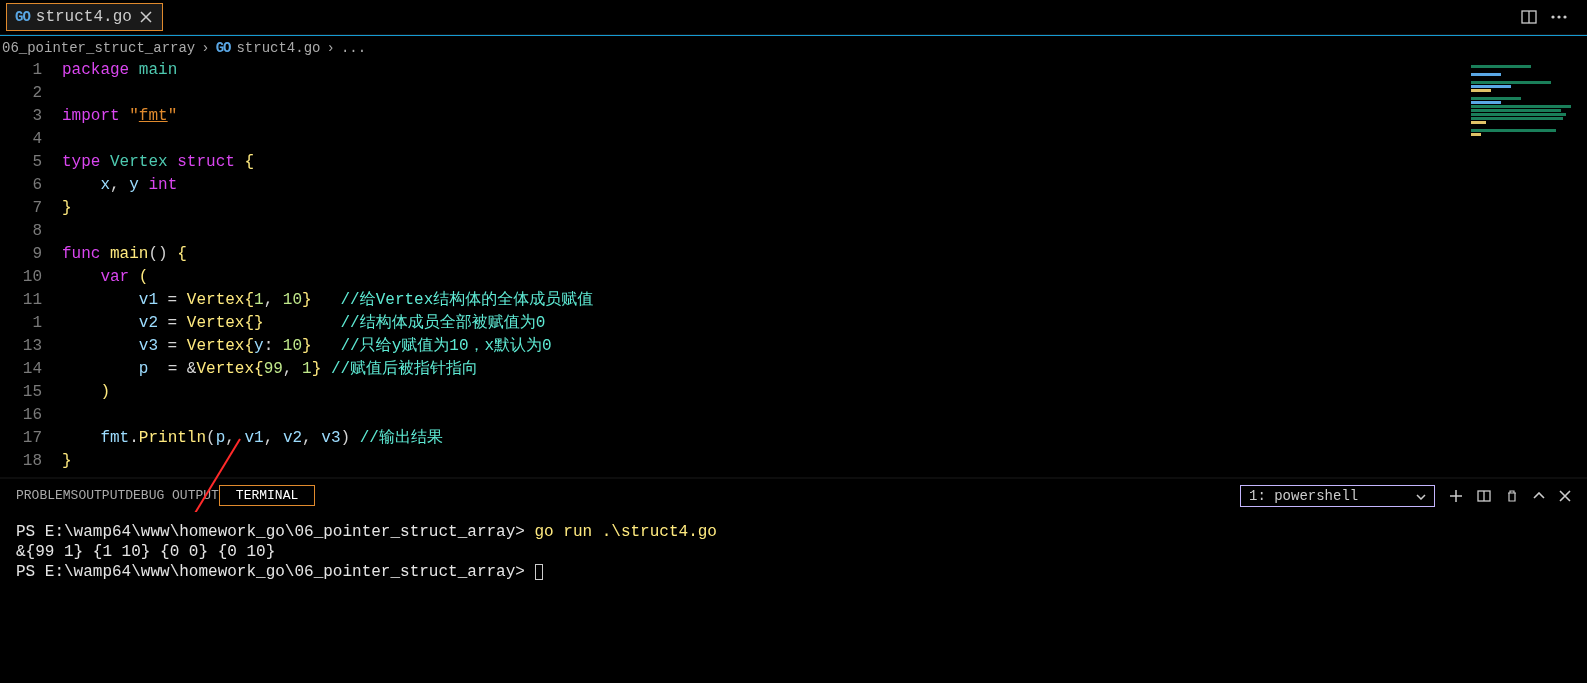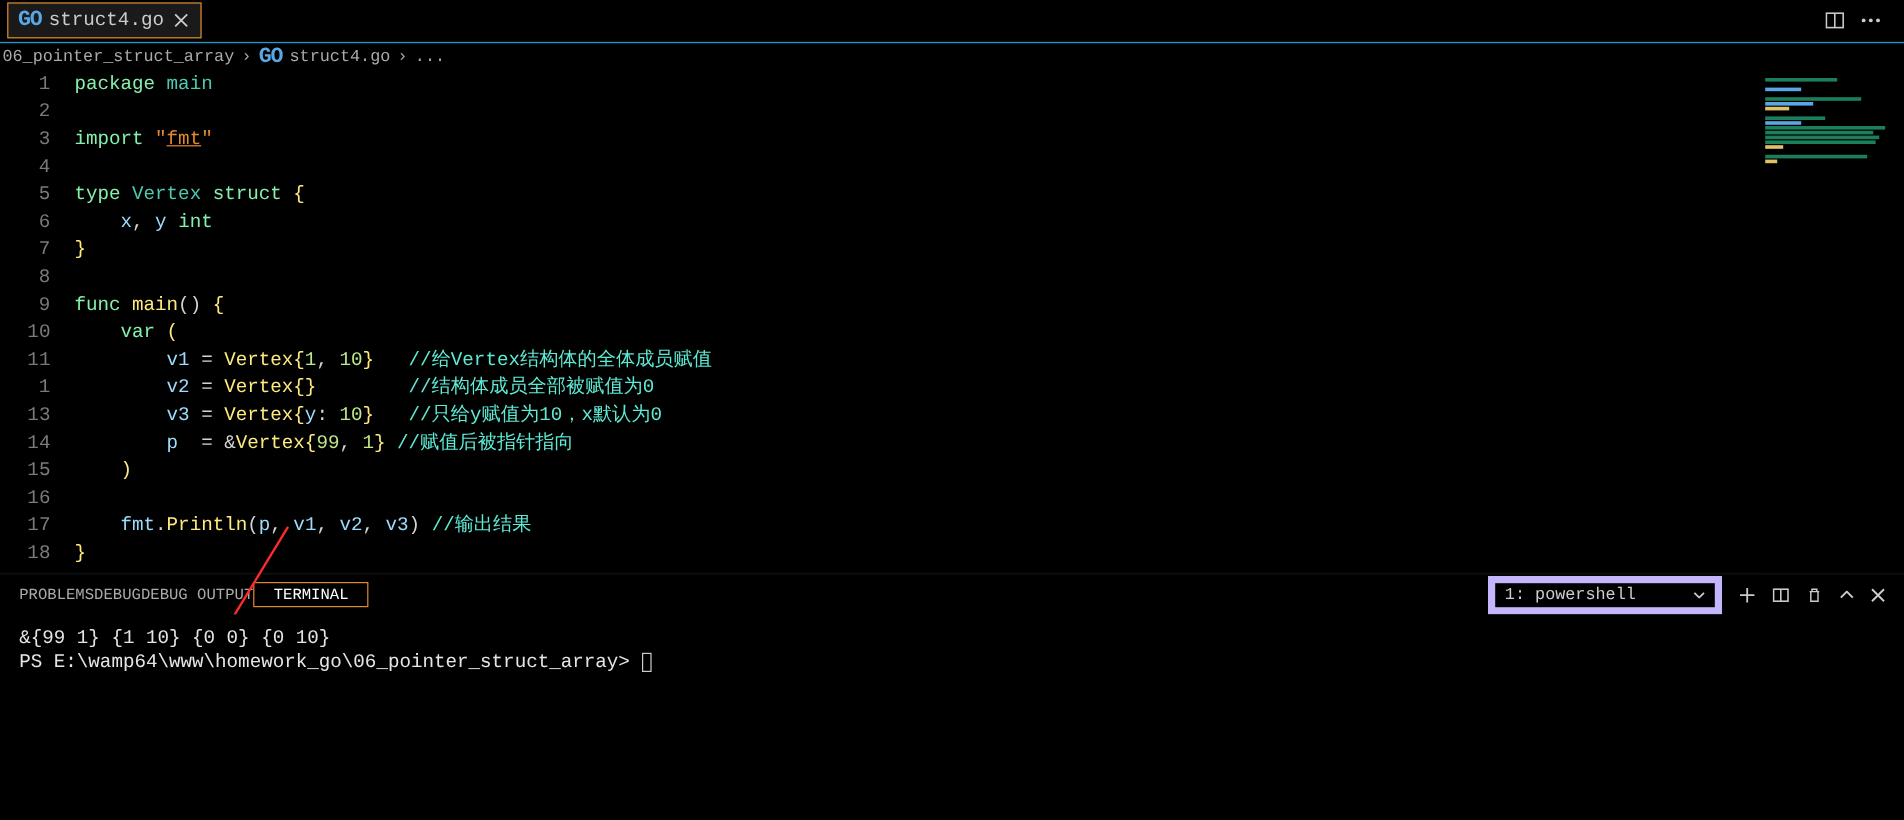--- a/index.html
+++ b/index.html
@@ -9,21 +9,21 @@
     font-size: 16px; background: #000;
     color: #ccc; overflow: hidden;
     width: 1587px; height: 683px;
   }
   .tabbar { height: 35px; display: flex; align-items: center;
     background: #000; border-bottom: 1px solid #111; padding-left: 6px; }
   .tab { display: flex; align-items: center; gap: 6px; padding: 4px 8px;
     border: 1px solid #e08a2d; background: #1a1a1a; }
   .tab-close { width: 16px; height: 16px; display: flex; align-items:center;
     justify-content:center; cursor: pointer; color: #bbb; }
-  .go-icon { color: #5aa7e5; font-weight: bold; font-size: 18px;
+  .go-icon { color: #5aa7e5; font-weight: bold; font-size: 14px;
     letter-spacing: -1px; }
   .title-actions { margin-left: auto; display: flex; gap: 14px;
     padding-right: 20px; align-items:center; }
   .icon-btn { color: #ccc; cursor: pointer; font-size: 16px;
     display: inline-flex; align-items:center; justify-content:center; }
   .breadcrumb { height: 24px; display: flex; align-items: center; gap: 6px;
     padding: 2px 2px; background: #000; font-size: 14px; color: #aaa;
     border-top: 1px solid #169bd2; }
   .editor-wrap { display: flex; height: 418px; position: relative;
     background: #000; }
@@ -34,40 +34,40 @@
   .code-line { }
   .minimap { position: absolute; right: 0; top: 0; width: 120px; height: 100%;
     background: #000; padding: 6px 4px; font-size: 2px; line-height: 3px;
     color: #3a6; overflow: hidden; }
   .mm-line { height: 3px; margin-bottom: 1px; background: #234; }
   .mm-c1 { background: #1a7f5a; width: 60px; }
   .mm-c2 { background: #5aa7e5; width: 30px; }
   .mm-c3 { background: #e0c267; width: 20px; }
 
   
-  .kw  { color: #86efac; }
+  .kw  { color: #d946ef; }
   .fn  { color: #ffea7f; }
   .ty  { color: #4ec9b0; }
   .str { color: #e08a2d; text-decoration: underline; }
   .str2{ color: #e08a2d; }
   .num { color: #c0e88b; }
   .com { color: #5eead4; }
   .var { color: #9cdcfe; }
   .pln { color: #d4d4d4; }
   .brc { color: #ffea7f; }
   .op  { color: #d4d4d4; }
 
   .panel-tabs { height: 35px; display: flex; align-items: center;
     padding: 0 16px; background: #000;
     border-top: 2px solid #0d0d0d; font-size: 13px; color: #aaa; }
   .panel-tab.active { color: #fff; border: 1px solid #e08a2d; padding: 2px 16px; }
   .panel-right { margin-left: auto; display: flex; align-items: center;
     gap: 14px; }
   .term-select { display: flex; align-items: center; gap: 40px;
-    border: 6px solid #c4b5fd; padding: 2px 8px; color: #ccc;
+    border: 1px solid #c4b5fd; padding: 2px 8px; color: #ccc;
     background: #000; font-size: 14px; min-width: 195px;
     justify-content: space-between; }
   .terminal { padding: 10px 16px; font-size: 16px; line-height: 20px;
     background: #000; color: #e5e5e5; height: 170px; position: relative; }
   .term-prompt { color: #e5e5e5; }
   .term-cmd { color: #ffea7f; }
   .cursor-box { display: inline-block; width: 8px; height: 16px;
     border: 1px solid #ccc; vertical-align: middle; }
 
   svg.arrow { position: absolute; pointer-events: none; }
@@ -160,21 +160,21 @@
         <path d="M0,0 L7,3 L0,6 Z" fill="#ff2a2a"></path>
       </marker>
     </defs>
     <line x1="240" y1="380" x2="155" y2="520" stroke="#ff2a2a" stroke-width="2" marker-end="url(#ah)"></line>
     <line x1="950" y1="494" x2="290" y2="530" stroke="#ff2a2a" stroke-width="2" marker-end="url(#ah)"></line>
   </svg>
 </div>
 
 <div class="panel-tabs">
   <span class="panel-tab">PROBLEMS</span>
-  <span class="panel-tab">DEBUG</span>
+  <span class="panel-tab">OUTPUT</span>
   <span class="panel-tab">DEBUG OUTPUT</span>
   <span class="panel-tab active">TERMINAL</span>
   <div class="panel-right">
     <div class="term-select">
       <span>1: powershell</span>
       <span>
         <svg width="10" height="6" viewBox="0 0 10 6">
             <path d="M1 1 L5 5 L9 1" fill="none" stroke="#ccc" stroke-width="1.5"></path>
           </svg>
       </span>
@@ -202,19 +202,24 @@
     </span>
     <span class="icon-btn">
       <svg width="12" height="12" viewBox="0 0 12 12">
           <path d="M1 1 L11 11 M11 1 L1 11" stroke="#ccc" stroke-width="1.6"></path>
         </svg>
     </span>
   </div>
 </div>
 
 <div class="terminal">
+  <div>
+    <span class="term-prompt">PS E:\wamp64\www\homework_go\06_pointer_struct_array&gt;</span>
+    <span> </span>
+    <span class="term-cmd">go run .\struct4.go</span>
+  </div>
   <div>&amp;{99 1} {1 10} {0 0} {0 10}</div>
   <div>
     <span class="term-prompt">PS E:\wamp64\www\homework_go\06_pointer_struct_array&gt;</span>
     <span> </span>
     <span class="cursor-box"></span>
   </div>
 </div>
 
 </body></html>

